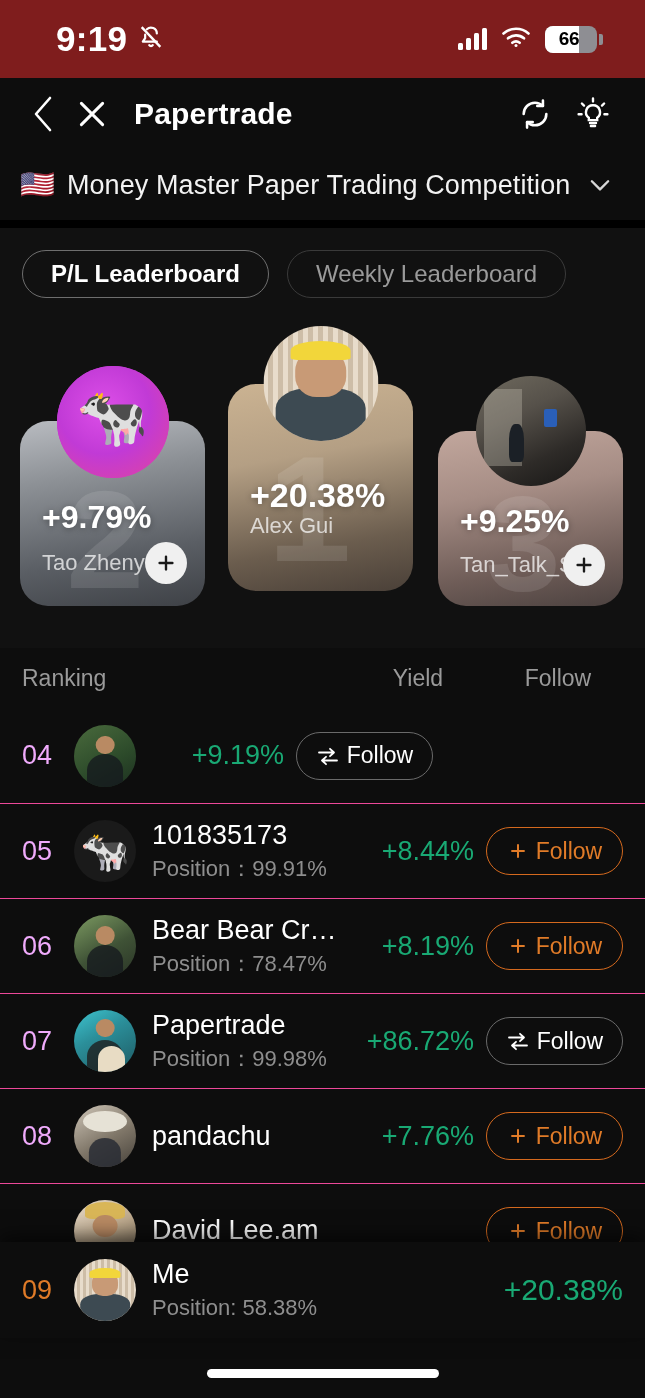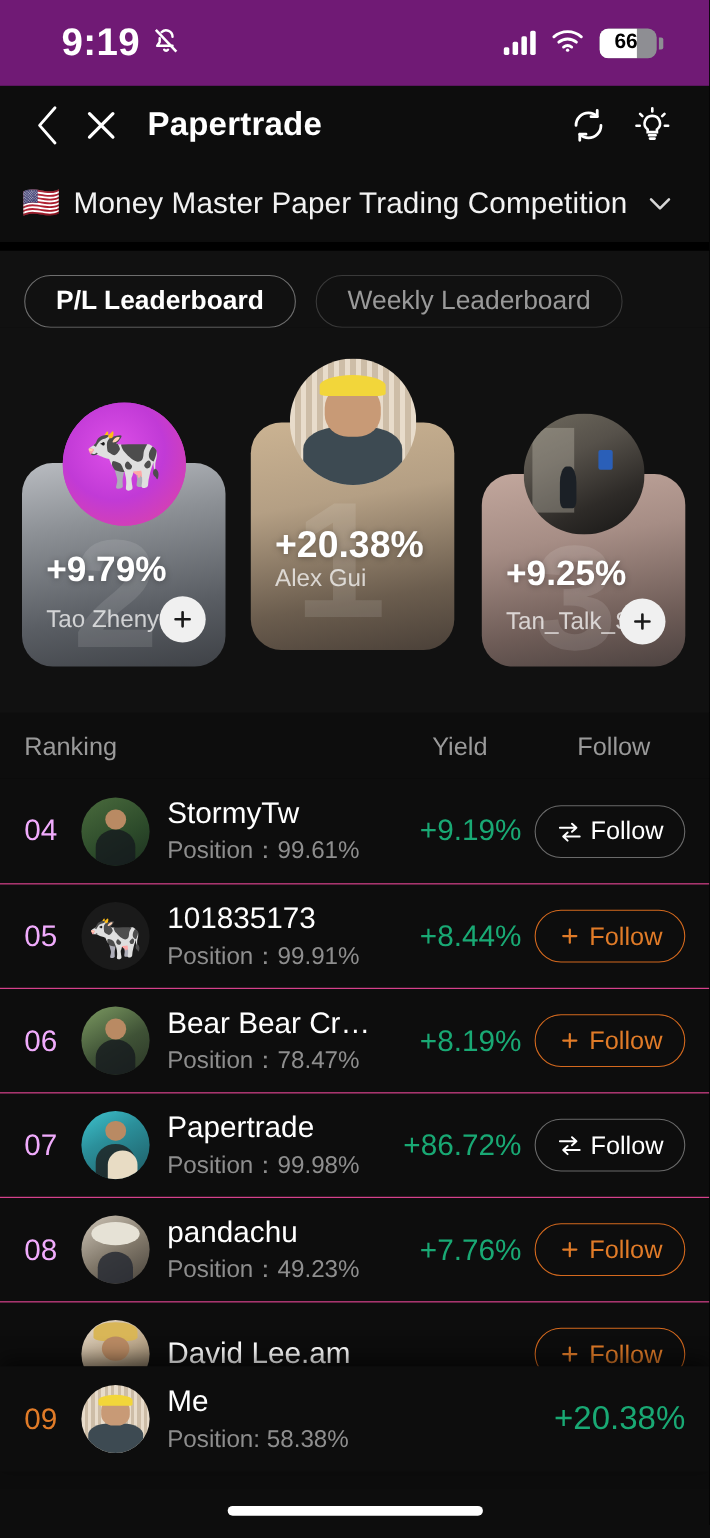--- a/index.html
+++ b/index.html
@@ -17,21 +17,21 @@
     width: 645px;
     height: 1398px;
     background: #0d0d0d;
     overflow: hidden;
   }
 
   
   .status-bar {
     position: relative;
     height: 78px;
-    background: #701a75;
+    background: #7f1d1d;
     display: flex;
     align-items: center;
     justify-content: space-between;
     padding: 0 42px 0 56px;
   }
   .status-left {
     display: flex;
     align-items: center;
     gap: 10px;
   }
@@ -607,24 +607,20 @@
   </div>
 
   <div class="rows">
 
     <div class="row">
       <div class="row-rank">04</div>
       <div class="row-avatar av-photo-a">
         <div class="av-silhouette"></div>
           <div class="av-head"></div>
       </div>
-      <div class="row-info">
-        <div class="row-name">StormyTw</div>
-        <div class="row-position">Position：99.61%</div>
-      </div>
       <div class="row-yield">+9.19%</div>
       <div class="follow-btn mutual">
         <svg width="24" height="20" viewBox="0 0 24 20" fill="none">
           <path d="M3 6.5h15M14 2.8l4 3.7-4 3.7" stroke="#fff" stroke-width="1.8" stroke-linecap="round" stroke-linejoin="round"></path>
           <path d="M21 14.5H6M10 10.8l-4 3.7 4 3.7" stroke="#fff" stroke-width="1.8" stroke-linecap="round" stroke-linejoin="round"></path>
         </svg>
         <span>Follow</span>
       </div>
     </div>
 
@@ -685,21 +681,20 @@
     </div>
 
     <div class="row">
       <div class="row-rank">08</div>
       <div class="row-avatar av-photo-d">
         <div style="position:absolute;left:14%;top:10%;width:72%;height:34%;background:#e6e2d6;border-radius:50%;"></div>
         <div class="av-silhouette" style="background:rgba(40,44,52,0.85);width:52%;height:46%;"></div>
       </div>
       <div class="row-info">
         <div class="row-name">pandachu</div>
-        <div class="row-position">Position：49.23%</div>
       </div>
       <div class="row-yield">+7.76%</div>
       <div class="follow-btn follow">
         <svg width="22" height="22" viewBox="0 0 24 24">
           <path d="M12 5.5v13M5.5 12h13" stroke="#e07b28" stroke-width="2.2" stroke-linecap="round"></path>
         </svg>
         <span>Follow</span>
       </div>
     </div>
 

